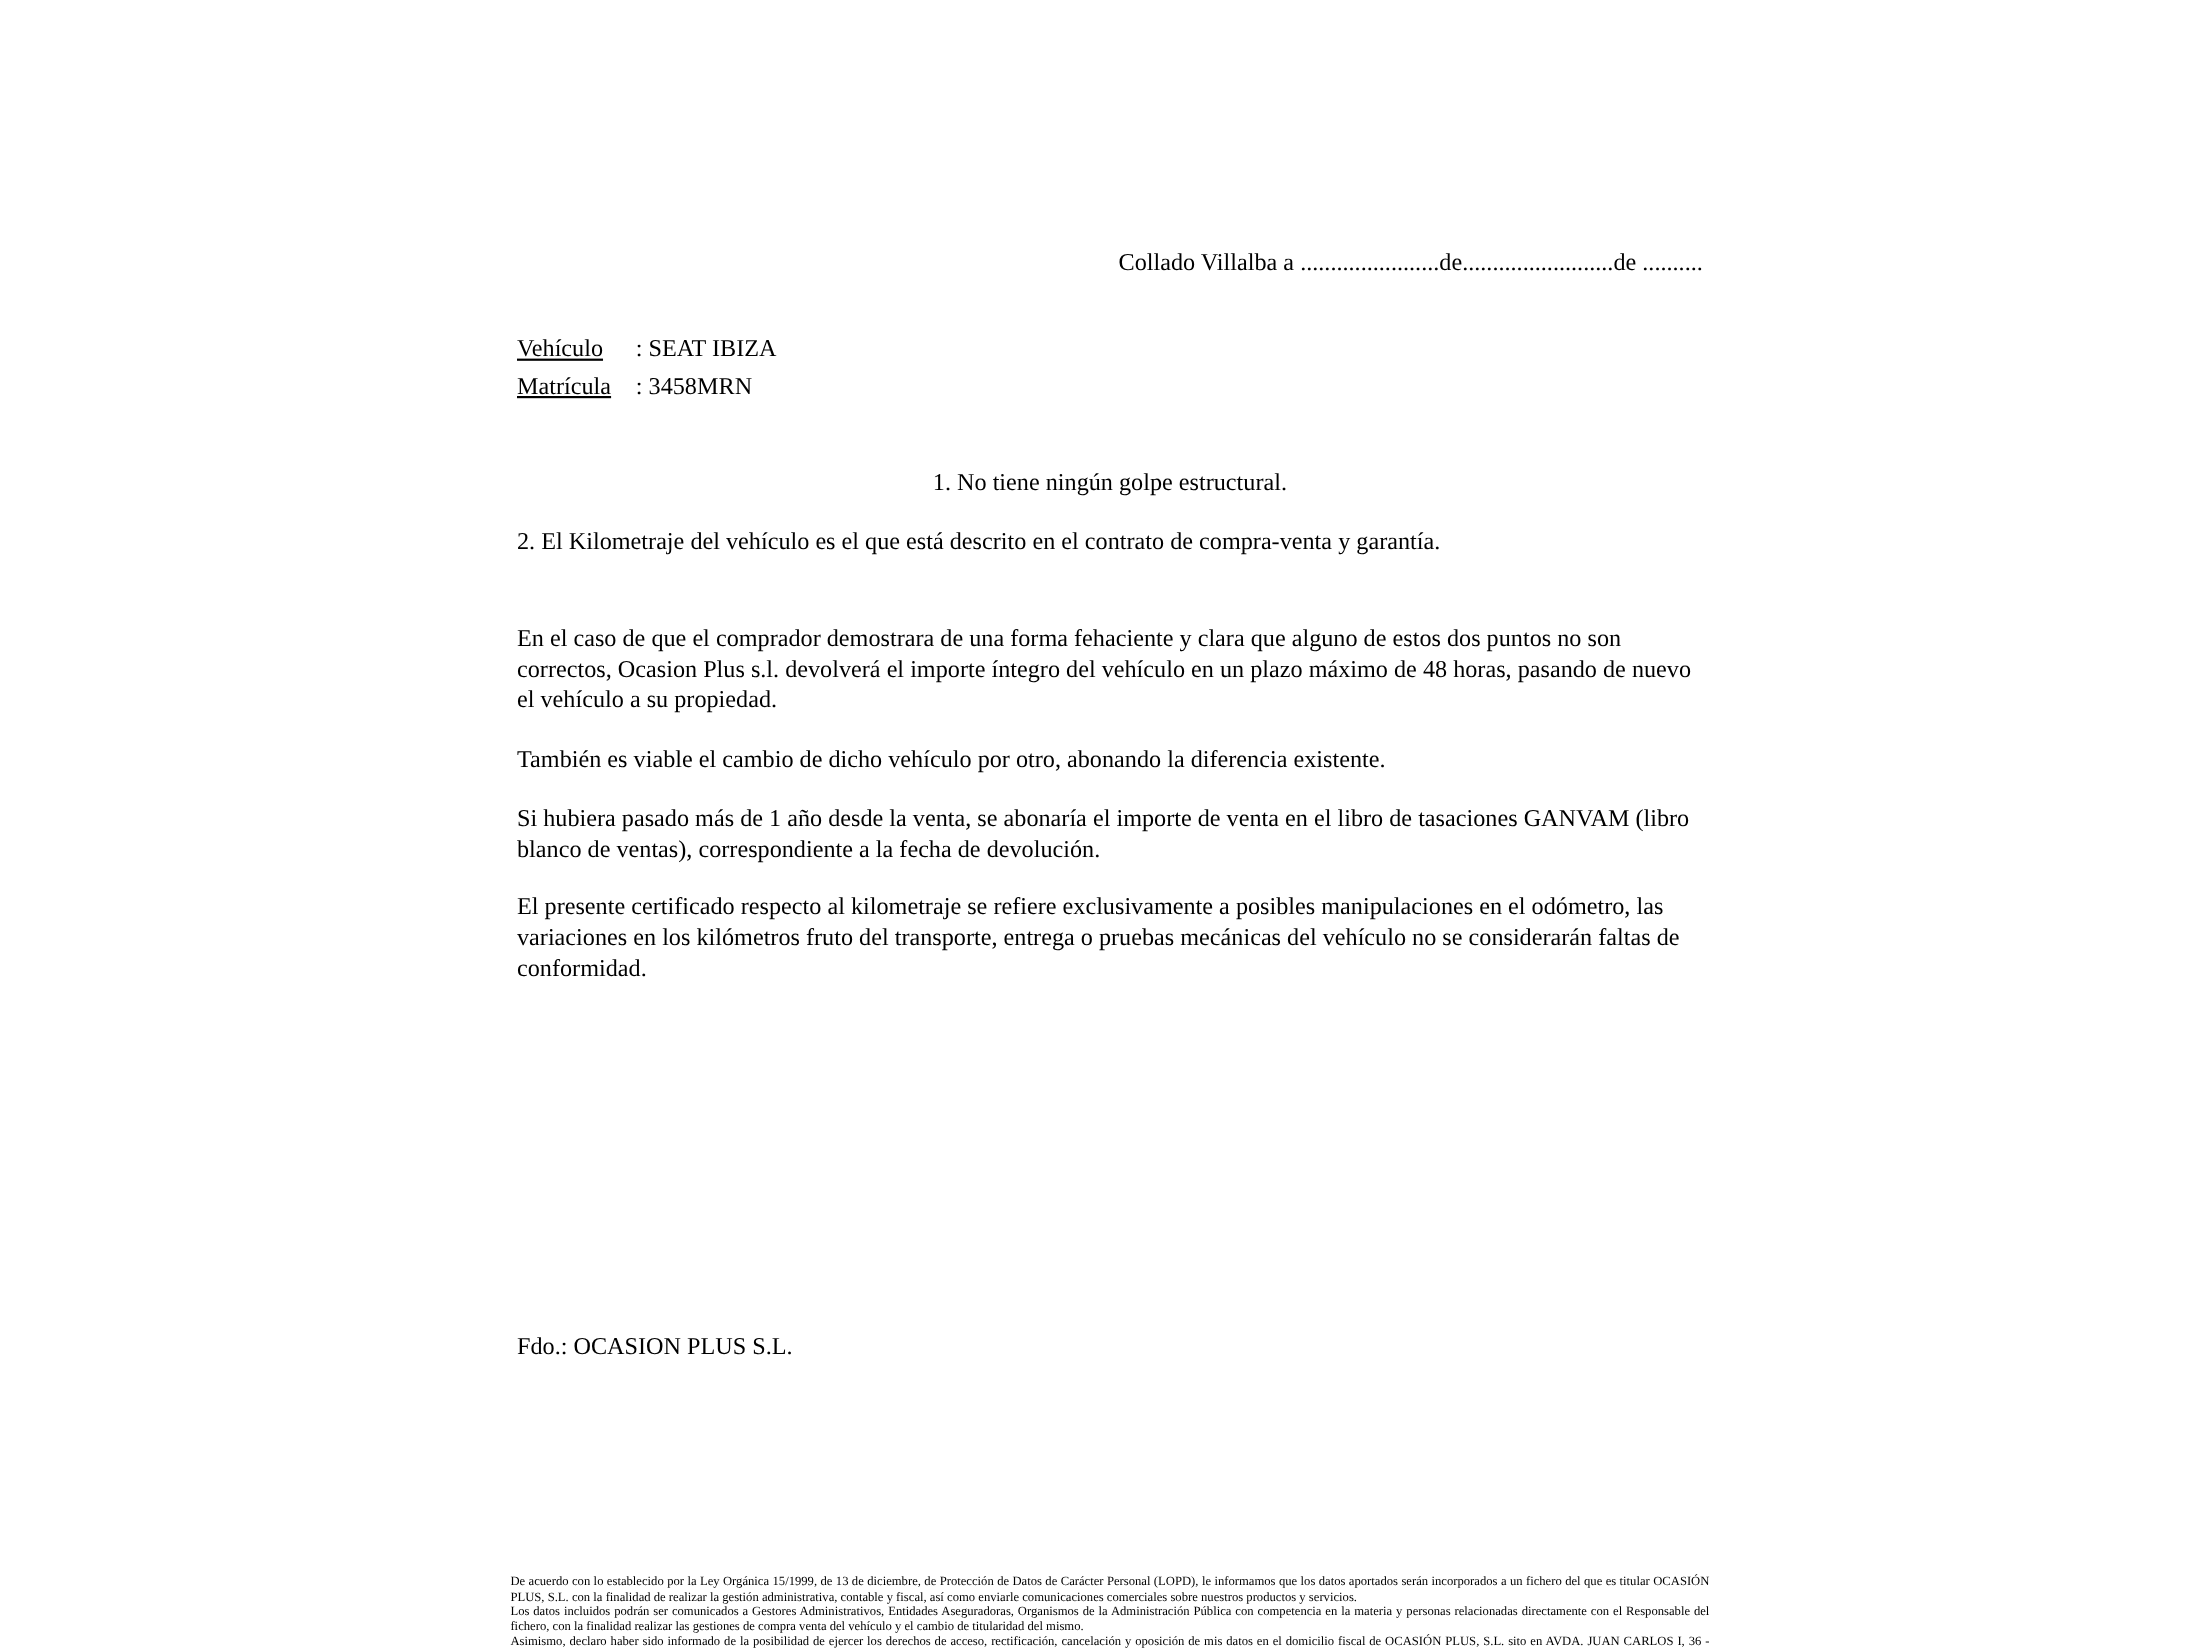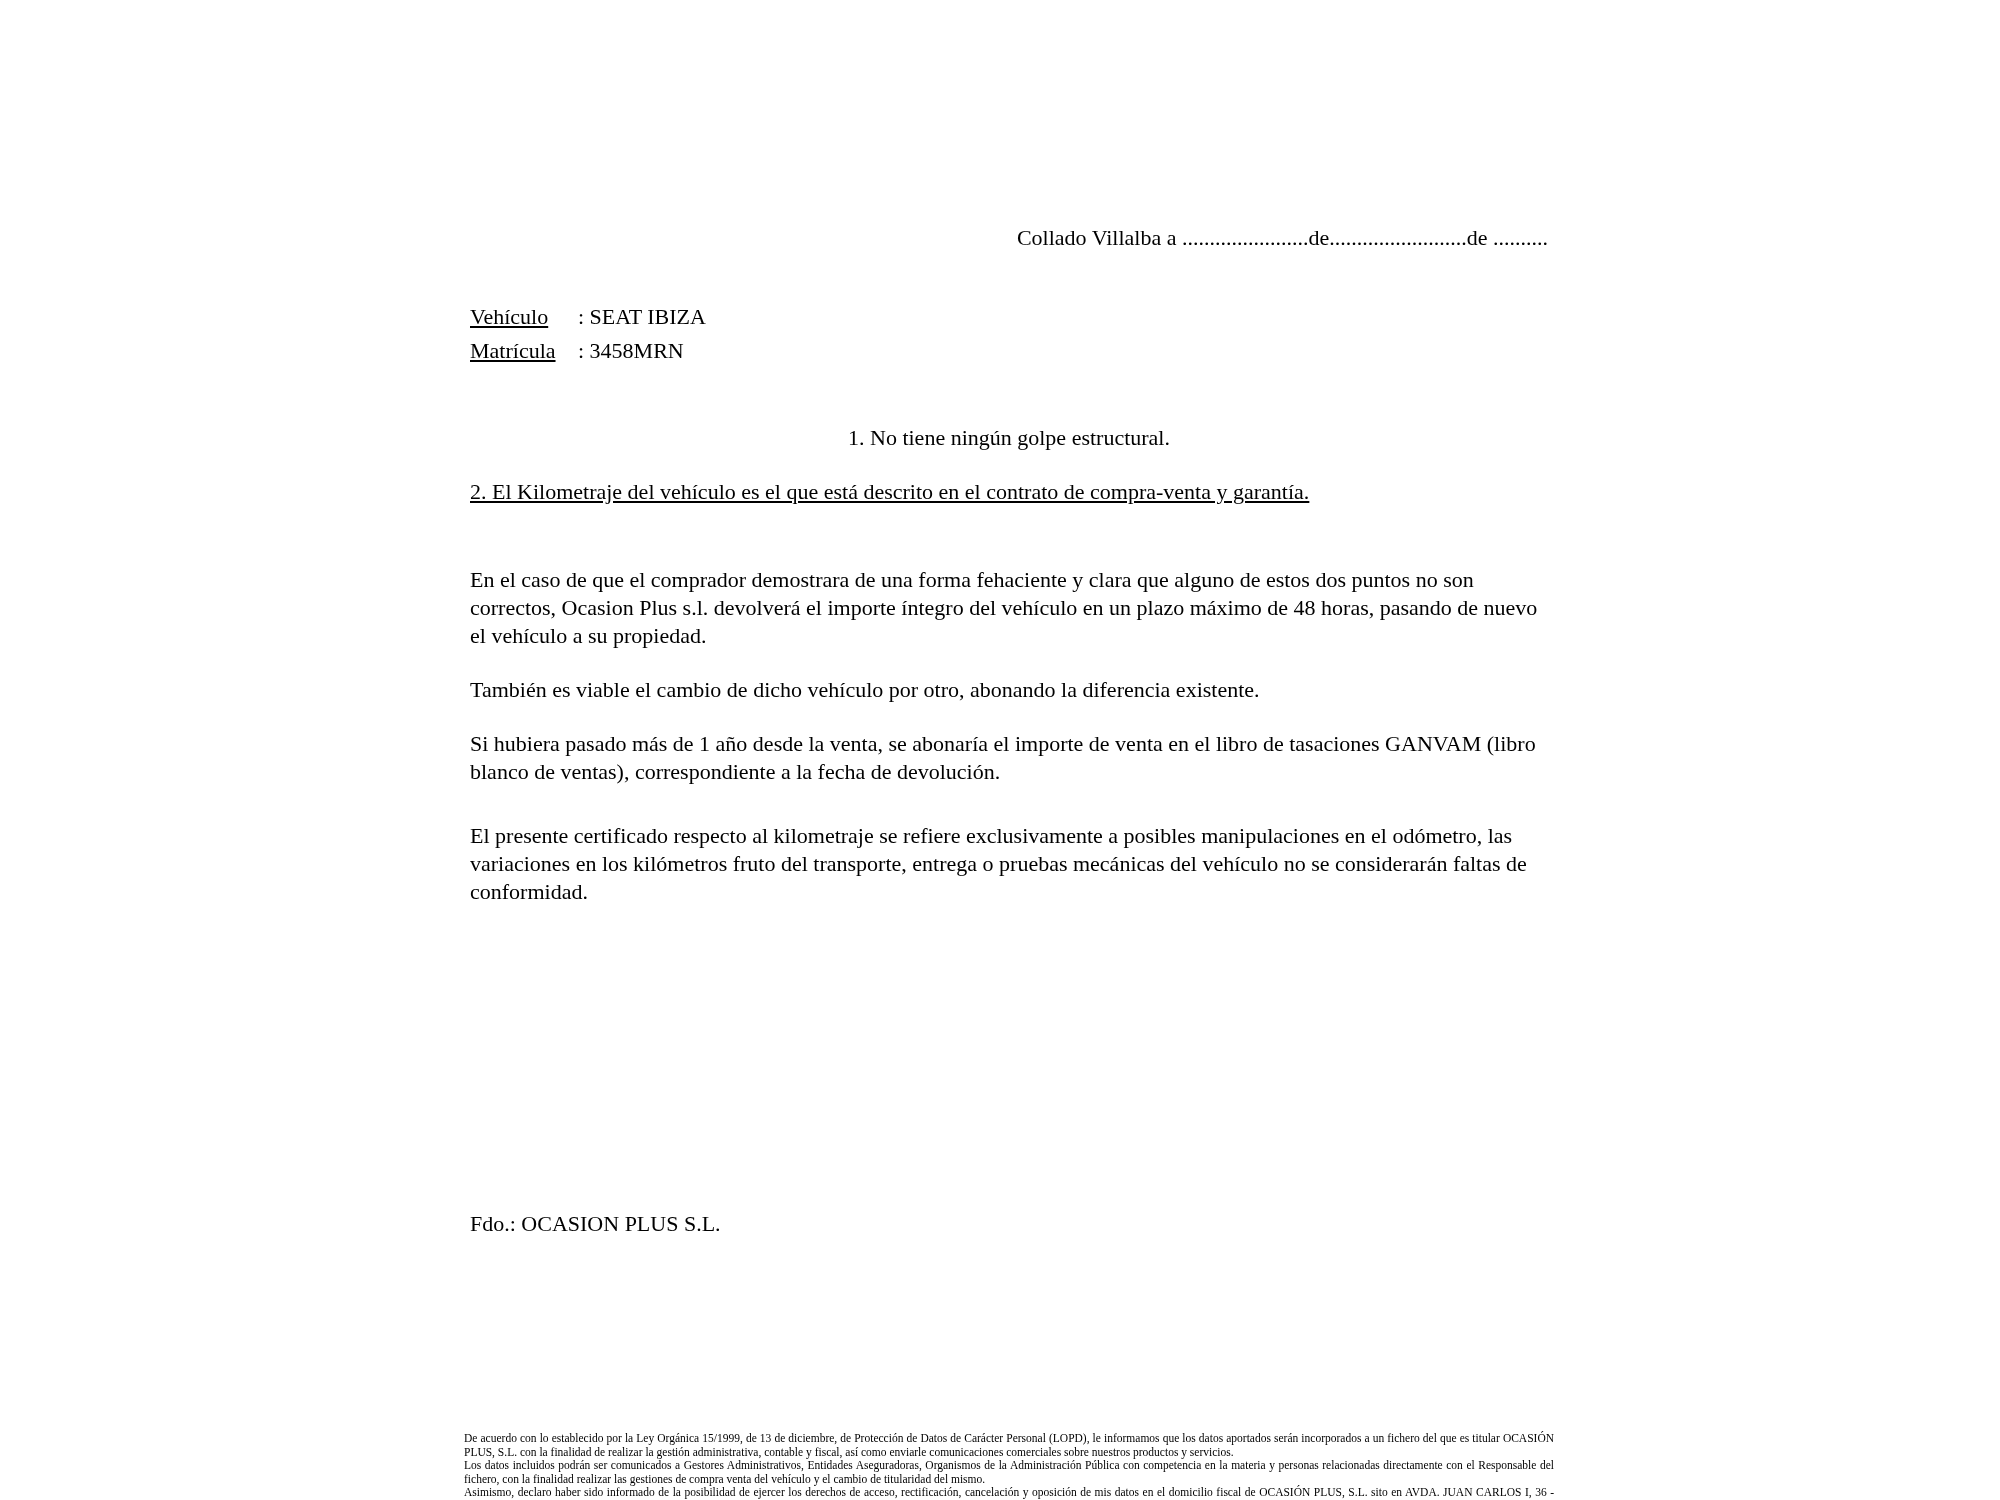--- a/index.html
+++ b/index.html
@@ -50,25 +50,25 @@
     font-size: 22px;
     line-height: 28px;
   }
   .certify-block { line-height: 34px; }
   .field-row .field-label {
     display: inline-block;
     width: 108px;
     text-decoration: underline;
   }
   .point-1 { margin-top: 56px; text-align: center; }
-  .point-2 { margin-top: 26px; text-decoration: underline; }
+  .point-2 { margin-top: 26px; }
   .para-1 { margin-top: 60px; }
   .para-2 { margin-top: 26px; }
   .para-3 { margin-top: 26px; }
-  .para-4 { margin-top: 36px; font-family: Liberation Serif, serif; }
+  .para-4 { margin-top: 24px; font-family: Liberation Serif, serif; }
 
   
   .signature {
     position: absolute;
     left: 470px;
     top: 1210px;
     font-size: 22px;
     line-height: 28px;
   }
 

